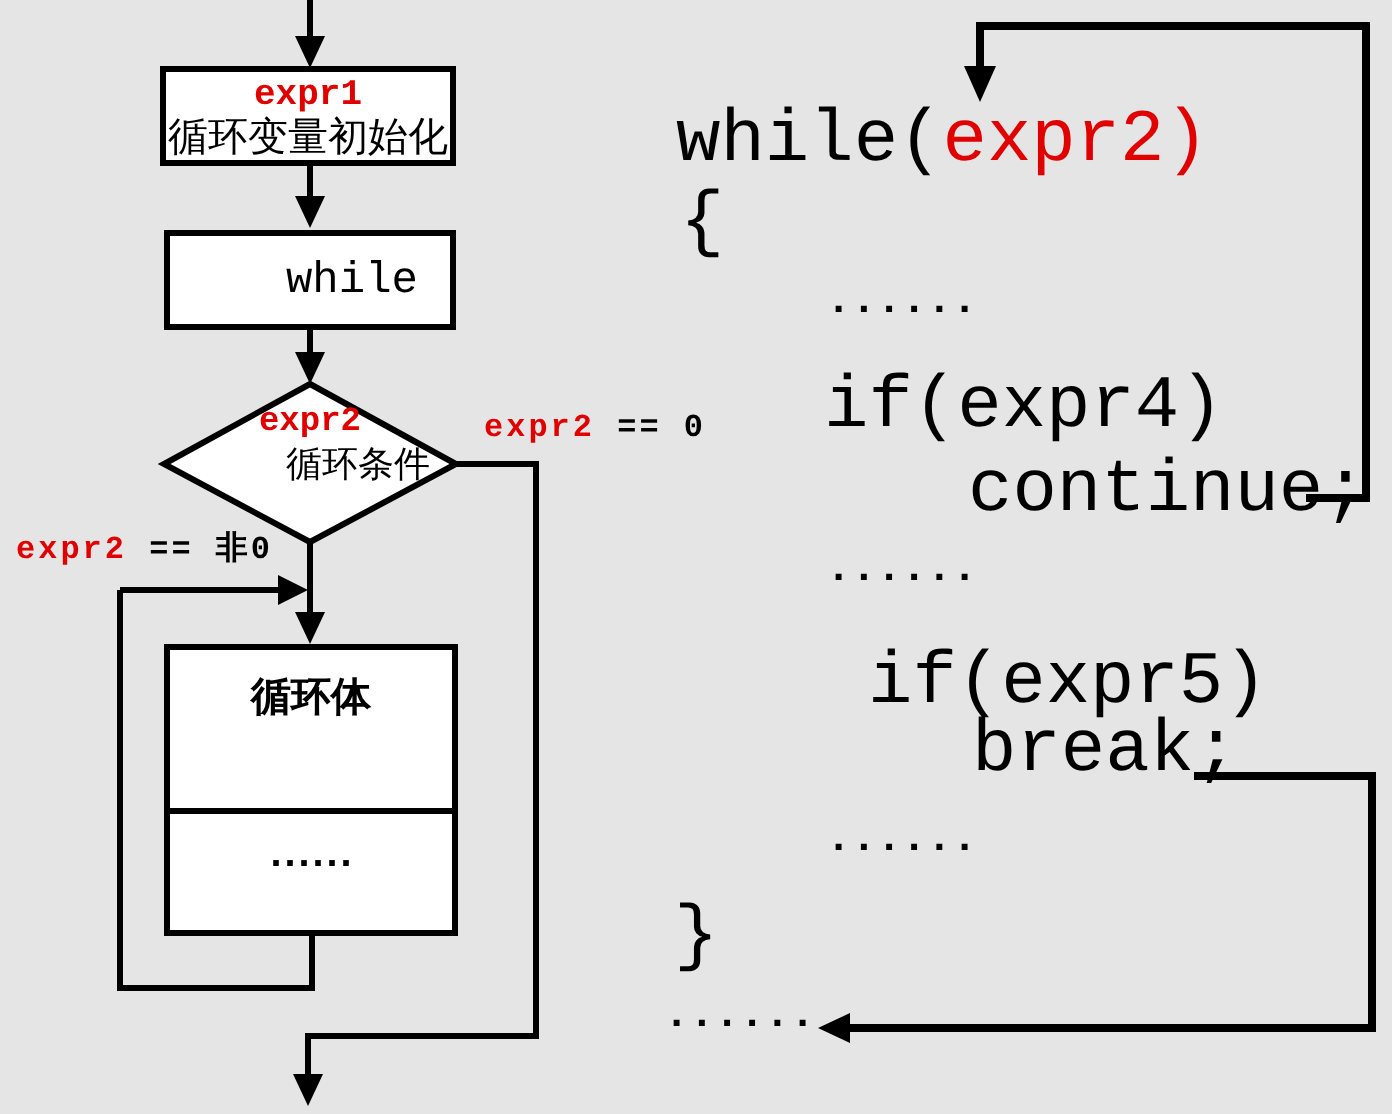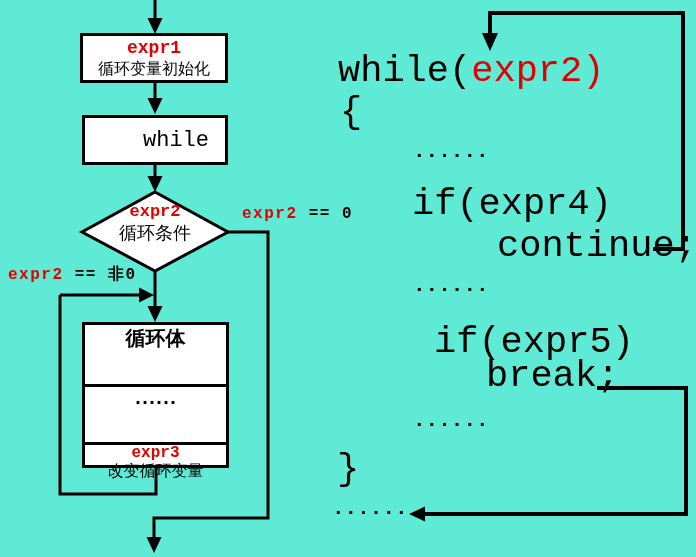--- a/index.html
+++ b/index.html
@@ -1,41 +1,41 @@
 <!DOCTYPE html>
 <html><head>
 <meta charset="utf-8">
 <style>
   html,body{margin:0;padding:0;background:#ffffff;}
   .canvas{
     position:relative;
     width:696px;height:557px;
-    background:#5eead4;
+    background:#e5e5e5;
     font-family:"DejaVu Sans",sans-serif;
     overflow:hidden;
   }
   .canvas svg{position:absolute;left:0;top:0;z-index:0;}
   .fc-box{
     position:absolute;z-index:1;
     border:3px solid #000;background:#fff;
     box-sizing:border-box;
     display:flex;flex-direction:column;align-items:center;justify-content:center;
     text-align:center;
   }
   .red{color:#e00000;}
   .expr-label{font-family:"Liberation Mono","DejaVu Sans Mono",monospace;font-weight:bold;font-size:18px;line-height:20px;color:#e00000;}
-  .cn{font-size:16px;line-height:21px;color:#000;}
+  .cn{font-size:20px;line-height:21px;color:#000;}
   .init-box{left:80px;top:33px;width:148px;height:50px;}
   .while-box{left:82px;top:115px;width:146px;height:50px;font-family:"Liberation Mono","DejaVu Sans Mono",monospace;font-size:22px;color:#000;padding-left:42px;}
   .diamond-text{
     position:absolute;z-index:1;left:95px;top:202px;width:120px;
     text-align:center;
   }
   .diamond-text .expr-label{font-size:17px;}
-  .diamond-text .cn{font-size:18px;}
+  .diamond-text .cn{font-size:18px;text-align:right;}
   .body-box{left:82px;top:322px;width:147px;height:146px;padding:0;justify-content:flex-start;gap:32px;}
   .sec{width:100%;display:flex;flex-direction:column;align-items:center;justify-content:center;box-sizing:border-box;}
   .sec-1{height:47px;font-size:20px;font-weight:bold;color:#000;}
   .sec-2{height:45px;border-top:3px solid #000;}
   .sec-3{height:45px;border-top:3px solid #000;}
   .body-dots{font-family:"Liberation Mono","DejaVu Sans Mono",monospace;font-weight:bold;font-size:20px;letter-spacing:-5px;color:#000;padding-right:5px;}
   .sec-3 .expr-label{font-size:16px;line-height:17px;}
   .sec-3 .cn{font-size:16px;line-height:18px;}
   .branch-label{
     position:absolute;z-index:1;white-space:nowrap;
@@ -48,21 +48,21 @@
     position:absolute;z-index:1;white-space:pre;
     font-family:"Liberation Mono","DejaVu Sans Mono",monospace;
     font-size:37px;line-height:29px;color:#000;
   }
   .code-line .red{color:#e00000;}
   .ellipsis-line{font-size:21px;line-height:21px;font-weight:bold;}
   .cl0{left:338px;top:57px;}
   .cl1{left:340px;top:98px;}
   .cl2{left:413px;top:141px;}
   .cl3{left:412px;top:190px;}
-  .cl4{left:497px;top:232px;}
+  .cl4{left:484px;top:232px;}
   .cl5{left:413px;top:275px;}
   .cl6{left:414px;top:328px;margin-left:20px;}
   .cl7{left:486px;top:362px;}
   .cl8{left:413px;top:410px;}
   .cl9{left:337px;top:455px;}
   .cl10{left:332px;top:498px;}
 </style>
 </head>
 <body>
 
@@ -116,24 +116,20 @@
   <div class="branch-label branch-false"><span class="red">expr2</span> <span>== 0</span></div>
   <div class="branch-label branch-true"><span class="red">expr2</span> <span>== 非0</span></div>
 
   <div class="fc-box body-box">
     <div class="sec sec-1">
       <span>循环体</span>
     </div>
     <div class="sec sec-2">
       <span class="body-dots">......</span>
     </div>
-    <div class="sec sec-3">
-      <div class="expr-label">expr3</div>
-      <div class="cn">改变循环变量</div>
-    </div>
   </div>
 
   <div>
     <div class="code-line cl0"><span>while(</span><span class="red">expr2)</span></div>
     <div class="code-line cl1"><span>{</span></div>
     <div class="code-line ellipsis-line cl2"><span>......</span></div>
     <div class="code-line cl3"><span>if(expr4)</span></div>
     <div class="code-line cl4"><span>continue;</span></div>
     <div class="code-line ellipsis-line cl5"><span>......</span></div>
     <div class="code-line cl6"><span>if(expr5)</span></div>

